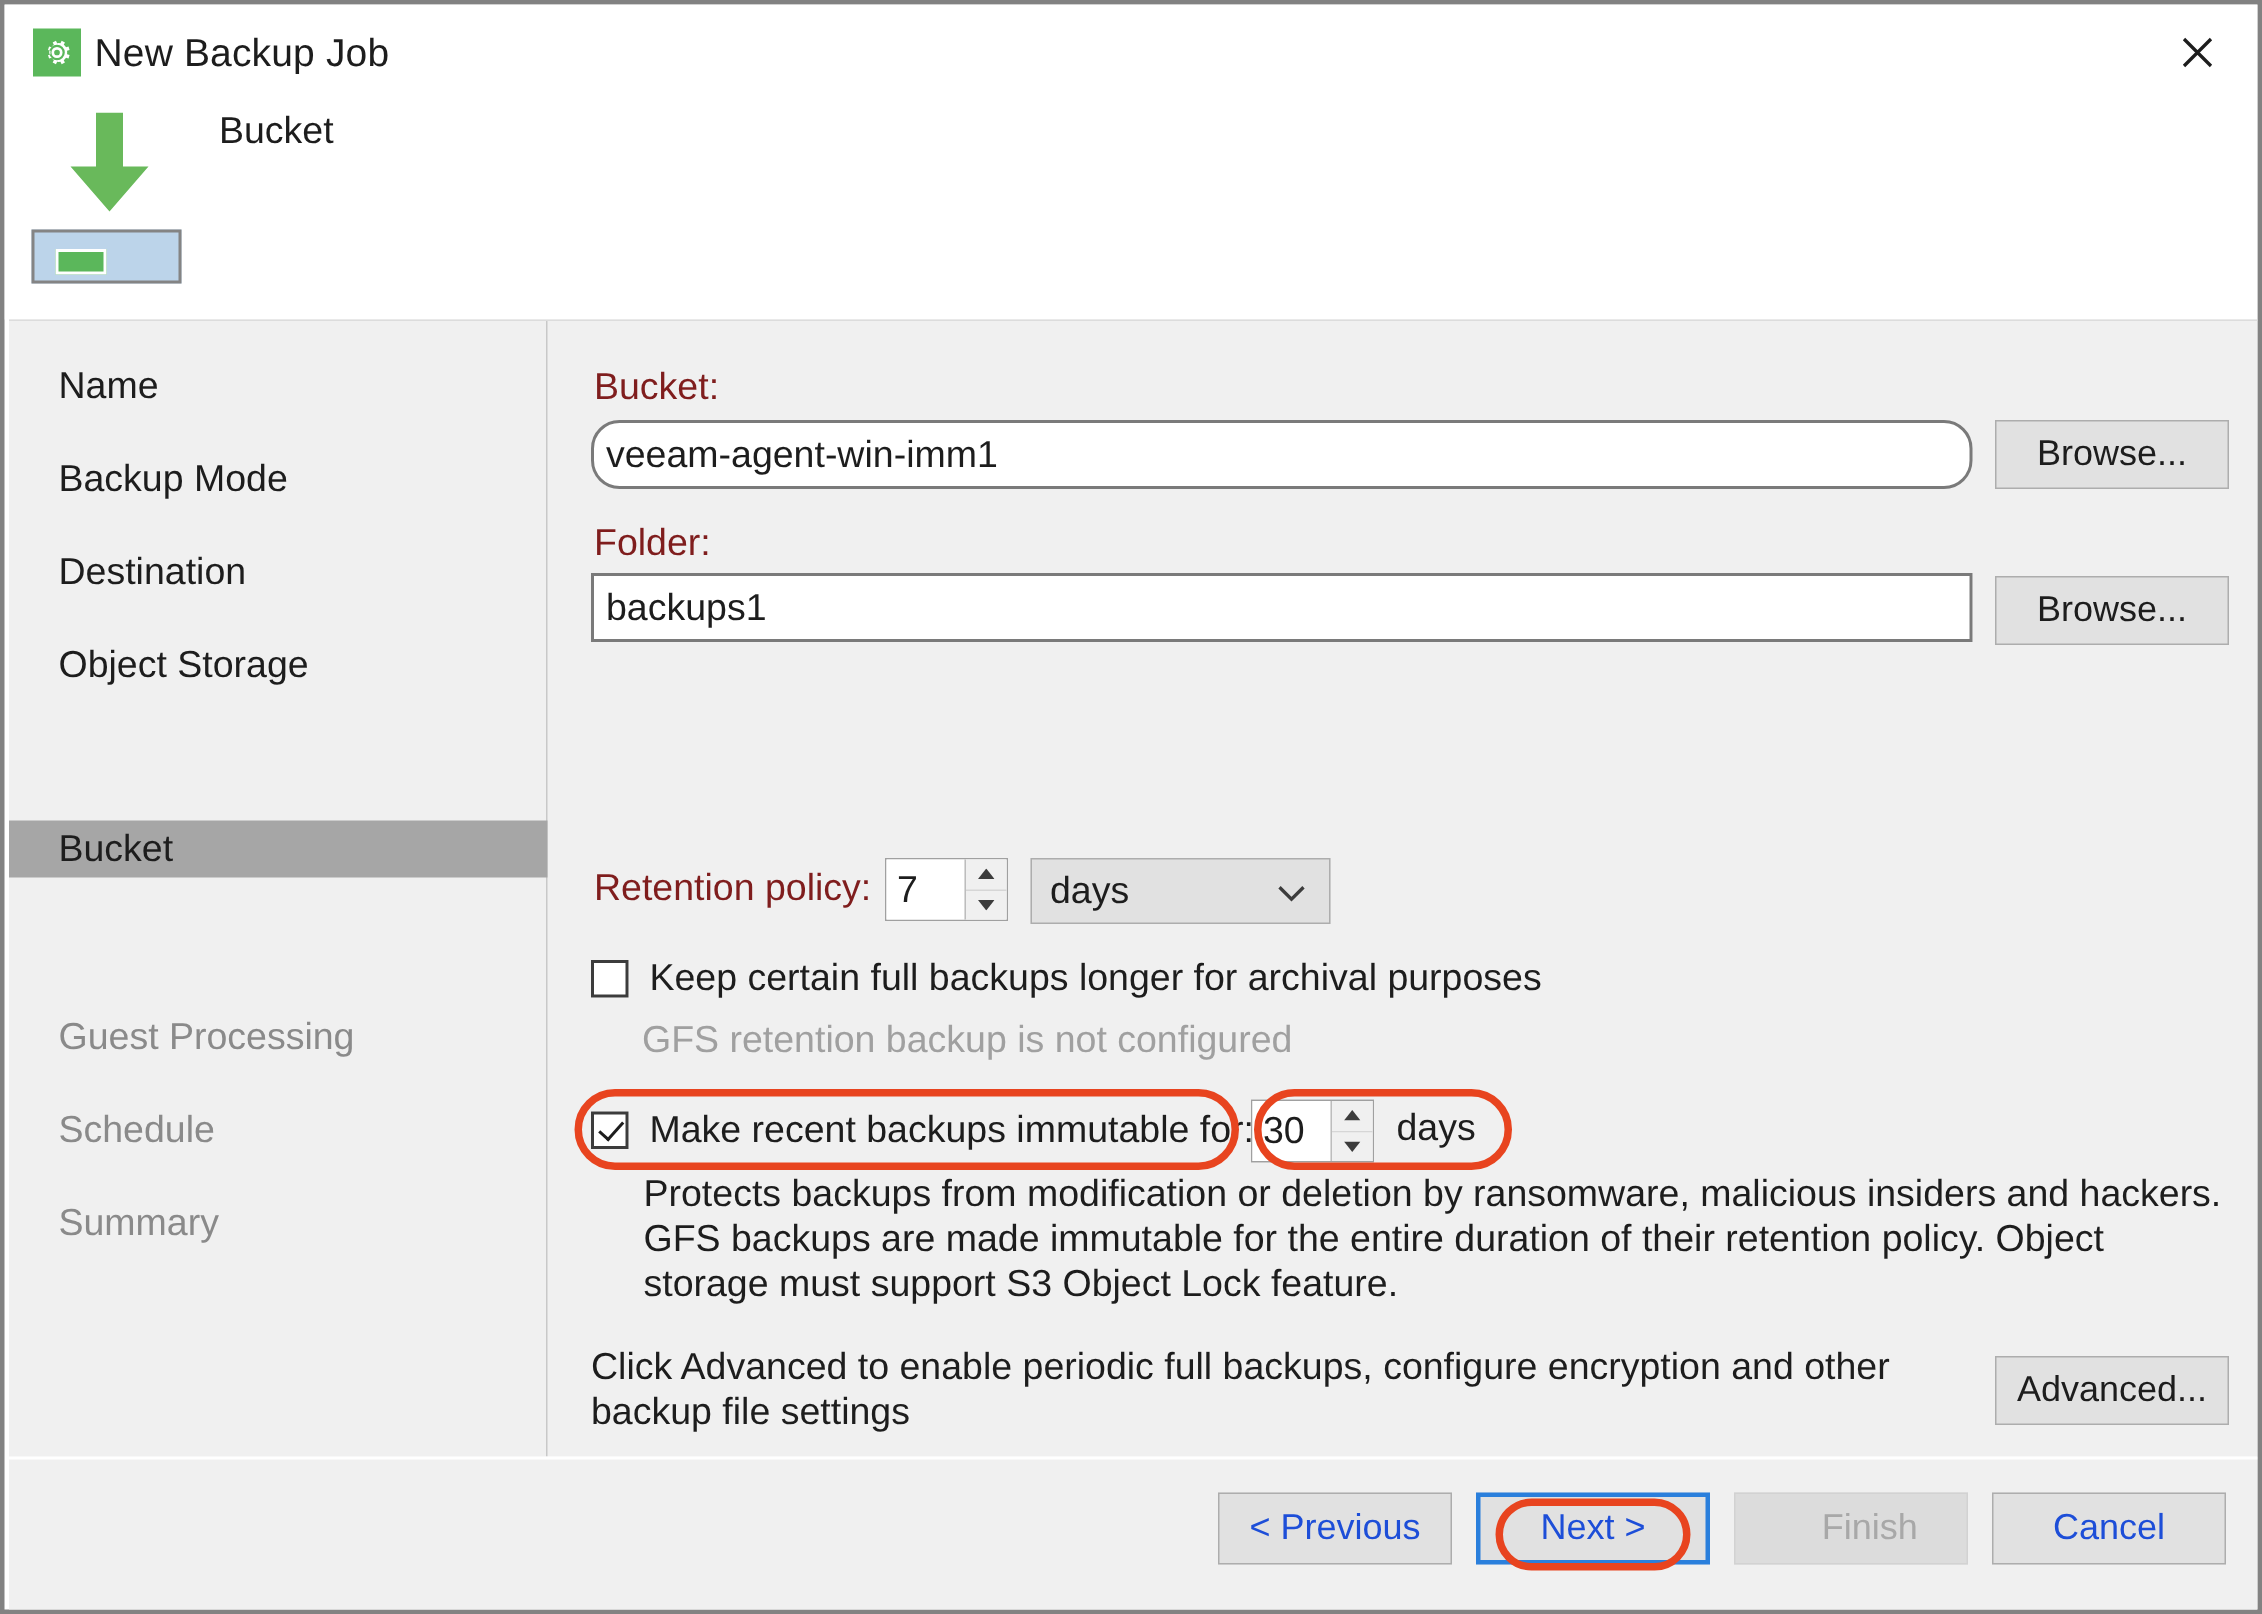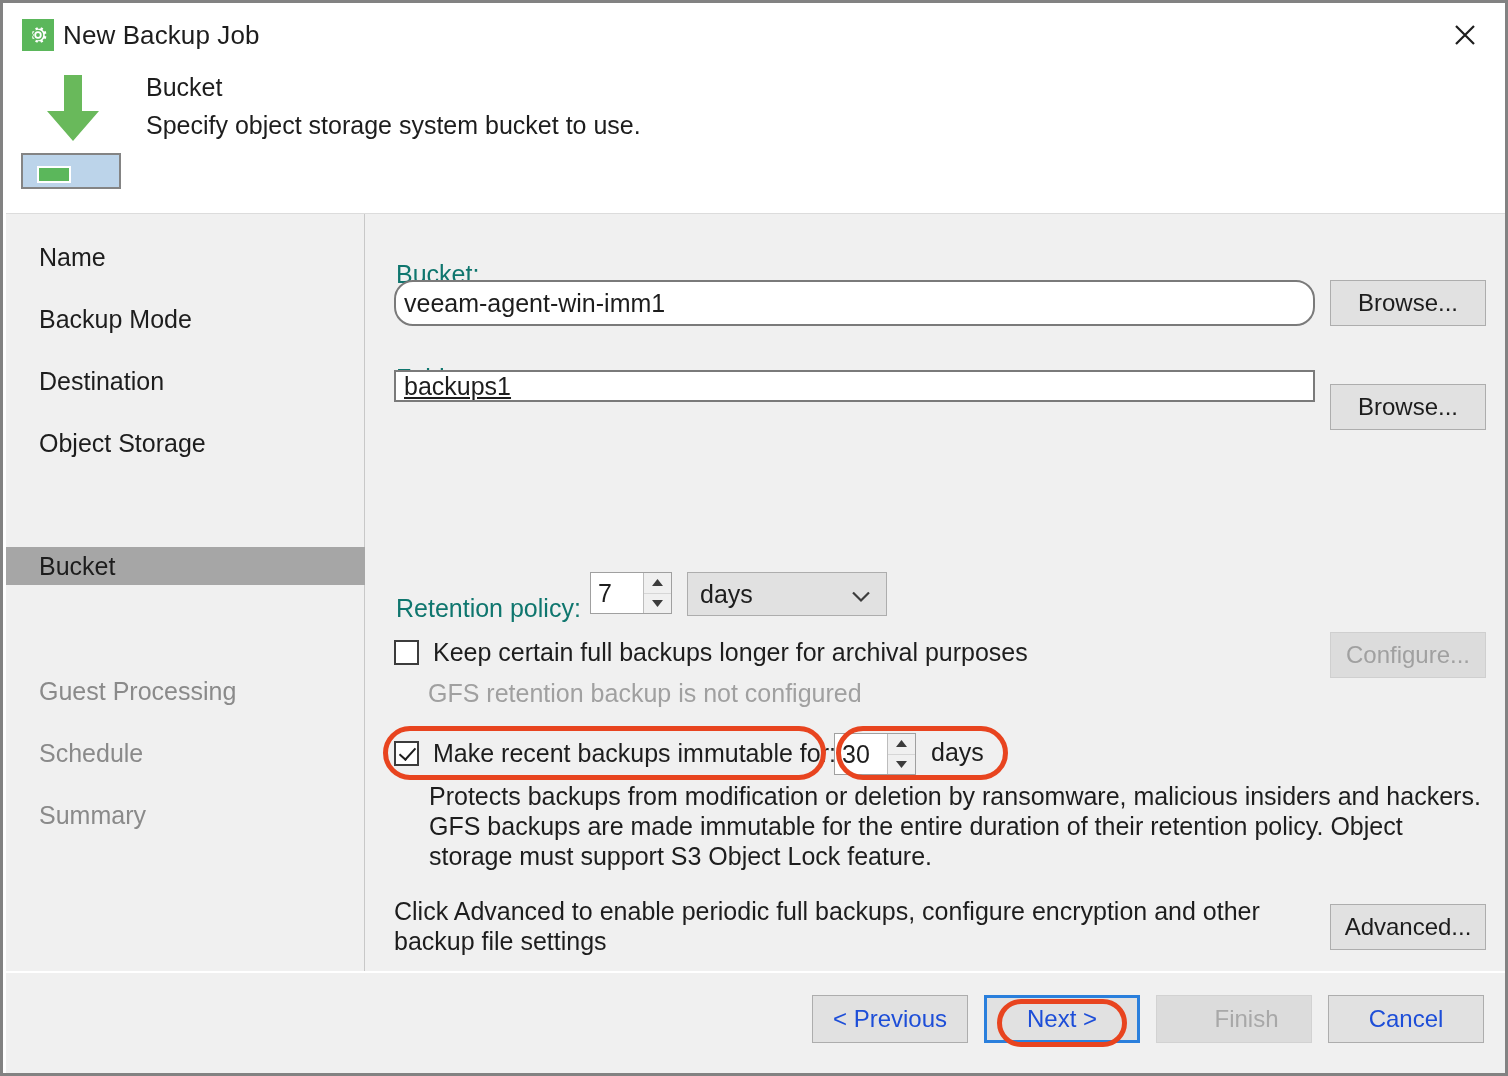--- a/index.html
+++ b/index.html
@@ -150,23 +150,22 @@
   #main {
     position: absolute;
     left: 360px; top: 0;
     width: 1139px;
     height: 758px;
   }
 
   .field-label {
     position: absolute;
     font-size: 25px;
-    color: #0f766e;
-    white-space: nowrap;
-    margin-top: 16px;
+    color: #7f1d1d;
+    white-space: nowrap;
   }
   .textbox {
     position: absolute;
     background: #ffffff;
     border: 2px solid #7a7a7a;
     box-sizing: border-box;
     font-family: "Liberation Sans", sans-serif;
     font-size: 25px;
     color: #1d1d1d;
     padding: 0 8px;
@@ -373,21 +372,20 @@
   <div id="header">
     <div id="header-arrow">
       <svg width="64" height="72" viewBox="0 0 64 72" aria-hidden="true">
         <polygon points="23,0 41,0 41,36 58,36 32,66 6,36 23,36" fill="#69b95b"></polygon>
       </svg>
     </div>
     <div id="header-drive">
       <div id="header-drive-led"></div>
     </div>
     <div id="header-step-title">Bucket</div>
-    <div id="header-step-desc">Specify object storage system bucket to use.</div>
   </div>
 
   <div id="body-area">
 
     <div id="sidebar">
       <div class="side-item" style="top:24px">
           <span>Name</span>
         </div>
       <div class="side-item" style="top:86px">
           <span>Backup Mode</span>
@@ -412,21 +410,21 @@
         </div>
     </div>
 
     <div id="main">
 
       <div class="field-label" style="left:30px; top:30px">Bucket:</div>
       <input class="textbox" style="left: 28px; top: 66px; width: 921px; height: 46px; border-radius: 19px;" value="veeam-agent-win-imm1">
       <div class="btn" style="left:964px; top:66px; width:156px; height:46px;">Browse...</div>
 
       <div class="field-label" style="left:30px; top:134px">Folder:</div>
-      <input class="textbox" style="left: 28px; top: 156px; width: 921px; height: 32px; text-decoration: underline;" value="backups1">
+      <input class="textbox" style="left: 28px; top: 168px; width: 921px; height: 46px;" value="backups1">
       <div class="btn" style="left:964px; top:170px; width:156px; height:46px;">Browse...</div>
 
       <div class="field-label" style="left:30px; top:364px">Retention policy:</div>
       <div class="spin-wrap" style="left:224px; top:358px; width:82px; height:42px;">
         <input class="spin-val" value="7" style="">
         <div class="spin-arrows">
           <div class="spin-arrow up">
             <svg width="11" height="7" viewBox="0 0 11 7">
                 <polygon points="5.5,0 11,7 0,7" fill="#3c3c3c"></polygon>
               </svg>
@@ -445,21 +443,20 @@
               <polyline points="1,1 9,9 17,1" stroke="#3c3c3c" stroke-width="2.2" fill="none"></polyline>
             </svg>
         </span>
       </div>
 
       <div class="cb-row" style="left:28px; top:424px">
         <span class="cb-box"></span>
         <span class="cb-label">Keep certain full backups longer for archival purposes</span>
       </div>
       <div class="static-dim" style="left:62px; top:465px">GFS retention backup is not configured</div>
-      <div class="btn disabled" style="left:964px; top:418px; width:156px; height:46px;">Configure...</div>
 
       <div class="cb-row" style="left:28px; top:525px">
         <span class="cb-box checked"></span>
         <span class="cb-label">Make recent backups immutable for:</span>
       </div>
       <div class="spin-wrap" style="left:468px; top:519px; width:82px; height:42px;">
         <input class="spin-val" value="30" style="">
         <div class="spin-arrows">
           <div class="spin-arrow up">
             <svg width="11" height="7" viewBox="0 0 11 7">

